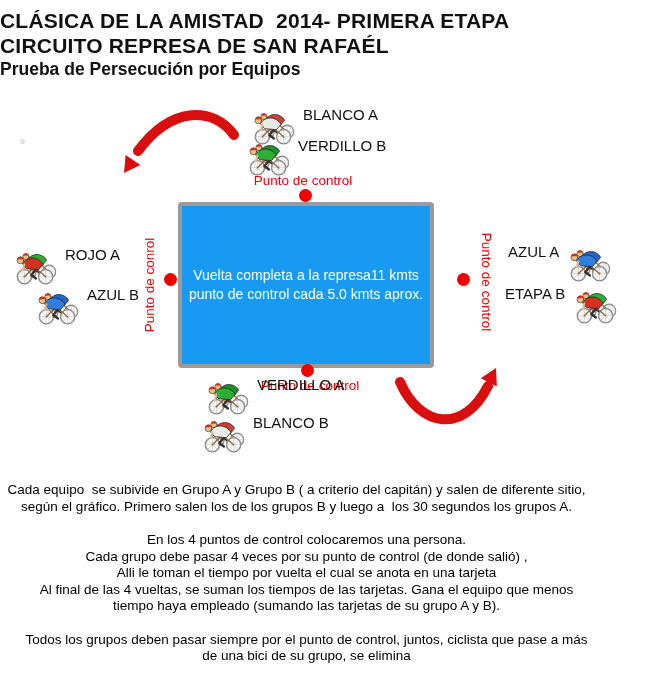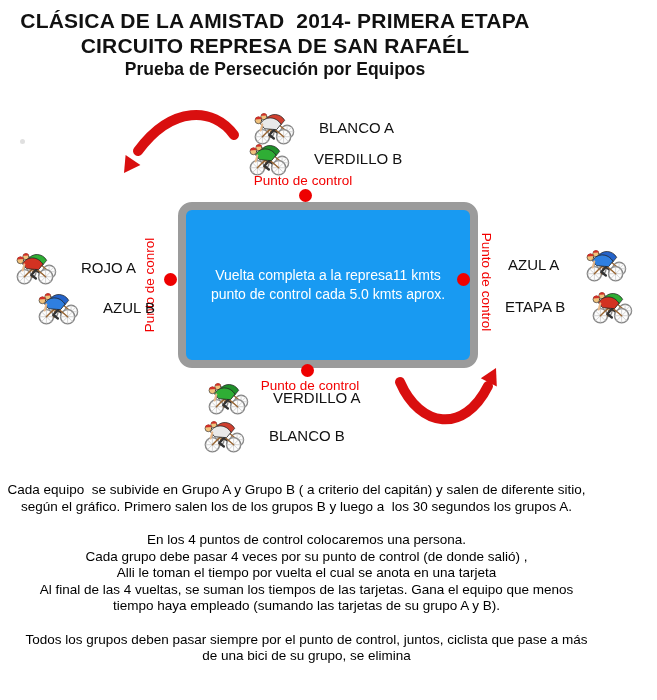--- a/index.html
+++ b/index.html
@@ -2,41 +2,41 @@
 <html><head>
 <meta charset="utf-8">
 <style>
   html,body{margin:0;padding:0;background:#fff;}
   .page{
     position:relative;width:657px;height:700px;background:#fff;overflow:hidden;
     font-family:"Liberation Sans",sans-serif;color:#111;
   }
   .pre{white-space:pre-wrap;}
   
-  .title-block{position:absolute;top:8px;left:0;width:550px;text-align:center;}
+  .title-block{position:absolute;top:8px;left:0;width:550px;text-align:left;}
   .title-main{font-size:21px;font-weight:bold;line-height:25px;letter-spacing:.2px;}
   .title-sub{font-size:17.5px;font-weight:bold;line-height:22px;}
   
   .diagram{position:absolute;left:0;top:0;width:657px;height:700px;}
   .track{
-    position:absolute;left:178px;top:202px;width:300px;height:166px;
-    box-sizing:border-box;border:8px solid #4c1d95;border-radius:14px;
+    position:absolute;left:178px;top:202px;width:256px;height:166px;
+    box-sizing:border-box;border:4px solid #4c1d95;border-radius:4px;
     background:#189af2;display:flex;align-items:center;justify-content:center;
   }
   .track-text{color:#fff;font-size:14px;line-height:19px;text-align:center;}
   .dot{position:absolute;width:13px;height:13px;border-radius:50%;background:#ee0000;}
   .ctrl-label{
     position:absolute;color:#f20000;font-size:13.5px;line-height:16px;
     text-align:center;width:140px;
   }
   .ctrl-vert{width:130px;}
   .rot-ccw{transform:rotate(-90deg);}
   .rot-cw{transform:rotate(90deg);}
   .arrow{position:absolute;}
-  .team{position:absolute;display:flex;align-items:center;gap:23px;}
+  .team{position:absolute;display:flex;gap:7px;}
   .team.rev{flex-direction:row-reverse;}
   .team-label{font-size:15px;color:#111;white-space:nowrap;}
   .cyclists{display:inline-block;width:46px;height:42px;}
   .stray{position:absolute;left:20px;top:139px;width:5px;height:5px;border-radius:50%;
          background:#bbb;opacity:.45;}
   
   .paras{position:absolute;top:482px;left:0;width:593px;text-align:center;
          font-size:13.5px;line-height:16.5px;color:#000;}
   .para + .para{margin-top:17px;padding-left:20px;}
 </style>

